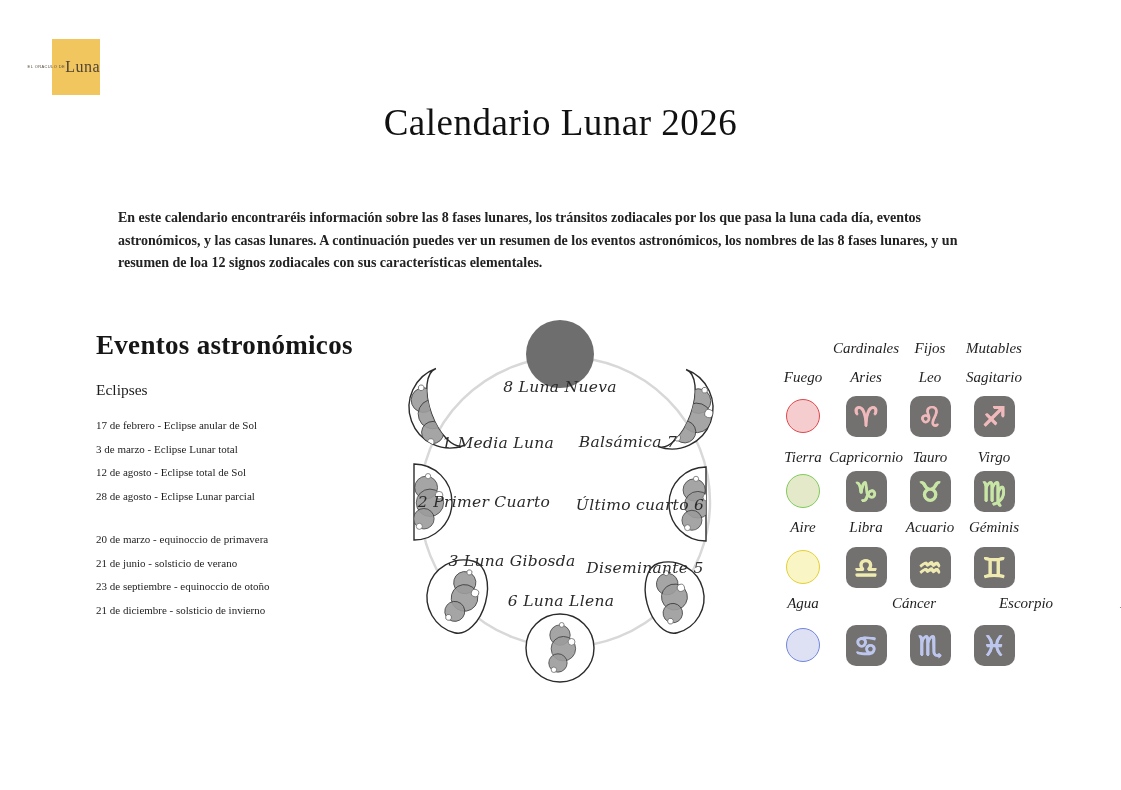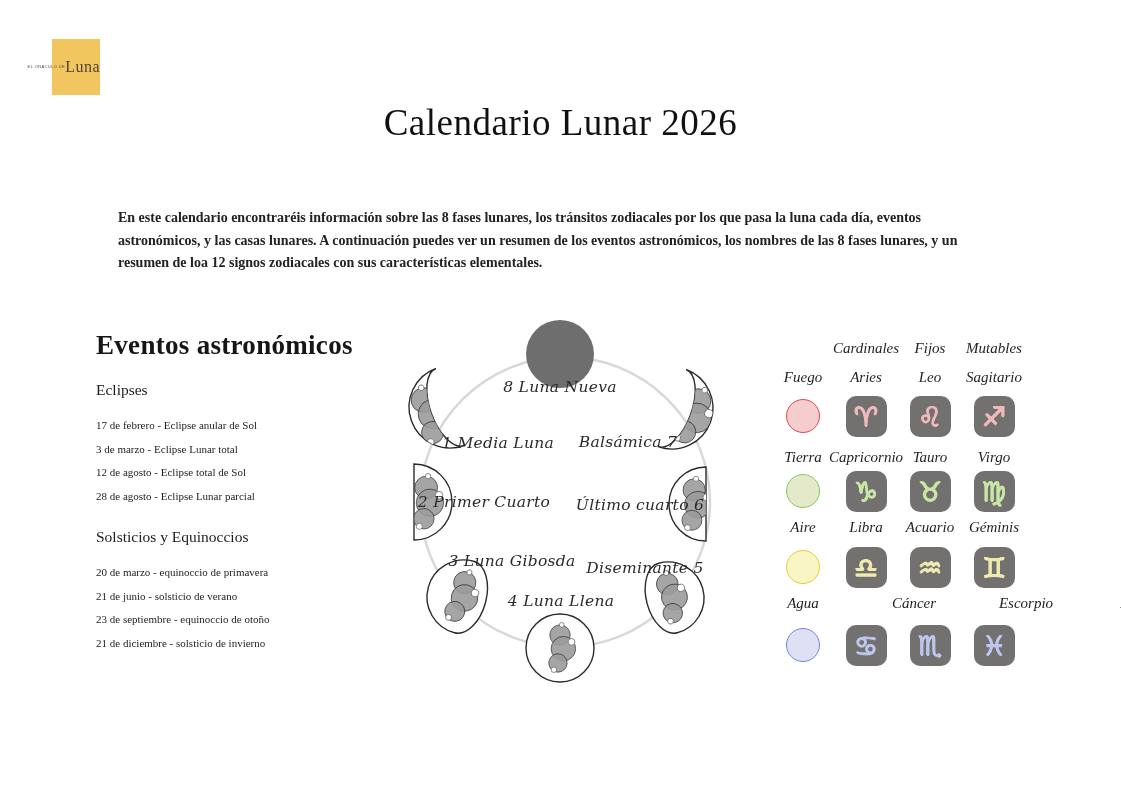--- a/index.html
+++ b/index.html
@@ -92,21 +92,20 @@
   <h2>Eventos astronómicos</h2>
   <div id="event-groups">
       <div class="event-group">
         <div class="group-title">Eclipses</div>
         <div class="event-item">17 de febrero - Eclipse anular de Sol</div>
         <div class="event-item">3 de marzo - Eclipse Lunar total</div>
         <div class="event-item">12 de agosto - Eclipse total de Sol</div>
         <div class="event-item">28 de agosto - Eclipse Lunar parcial</div>
       </div>
       <div class="event-group">
-        <div class="group-title">Solsticios y Equinoccios</div>
         <div class="event-item">20 de marzo - equinoccio de primavera</div>
         <div class="event-item">21 de junio - solsticio de verano</div>
         <div class="event-item">23 de septiembre - equinoccio de otoño</div>
         <div class="event-item">21 de diciembre - solsticio de invierno</div>
       </div>
     </div>
 </div>
 
 <div class="moon-diagram" id="moon-diagram">
   <svg id="moon-svg" width="390" height="400" viewBox="0 0 390 400">
@@ -210,21 +209,21 @@
           <circle cx="36.49" cy="-7.38" r="4.1000000000000005" fill="#ffffff" stroke="#6d6d6d" stroke-width="0.8"></circle>
           <circle cx="15.170000000000002" cy="26.240000000000002" r="3.2800000000000002" fill="#ffffff" stroke="#6d6d6d" stroke-width="0.8"></circle>
           <circle cx="24.6" cy="-27.880000000000003" r="2.87" fill="#ffffff" stroke="#6d6d6d" stroke-width="0.8"></circle>
         </g>
       </g>
     </svg>
 <div class="moon-label" style="left: 188px; top: 91px;">8 Luna Nueva</div>
     <div class="moon-label" style="left: 126px; top: 147px;">1 Media Luna</div>
     <div class="moon-label" style="left: 112px; top: 206px;">2 Primer Cuarto</div>
     <div class="moon-label" style="left: 140px; top: 265px;">3 Luna Gibosda</div>
-    <div class="moon-label" style="left: 189px; top: 305px;">4 Luna Llena</div>
+    <div class="moon-label" style="left: 189px; top: 305px;">6 Luna Llena</div>
     <div class="moon-label" style="left: 252px; top: 272px; padding-left: 42px;">Diseminante 5</div>
     <div class="moon-label" style="left: 268px; top: 209px;">Último cuarto 6</div>
     <div class="moon-label" style="left: 256px; top: 146px;">Balsámica 7</div>
   </div>
 
 <div class="zodiac" id="zodiac">
     <div class="z-row" style="top: 339px; height: 18px;">
       <div class="z-cell z-c0"></div>
       <div class="z-cell z-c z-head">Cardinales</div>
       <div class="z-cell z-c z-head">Fijos</div>

